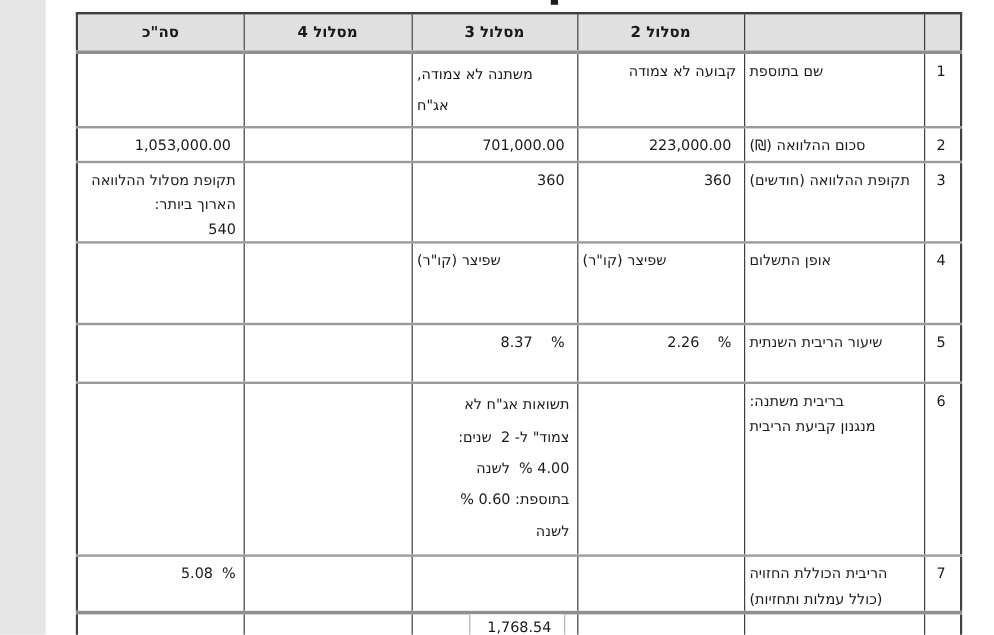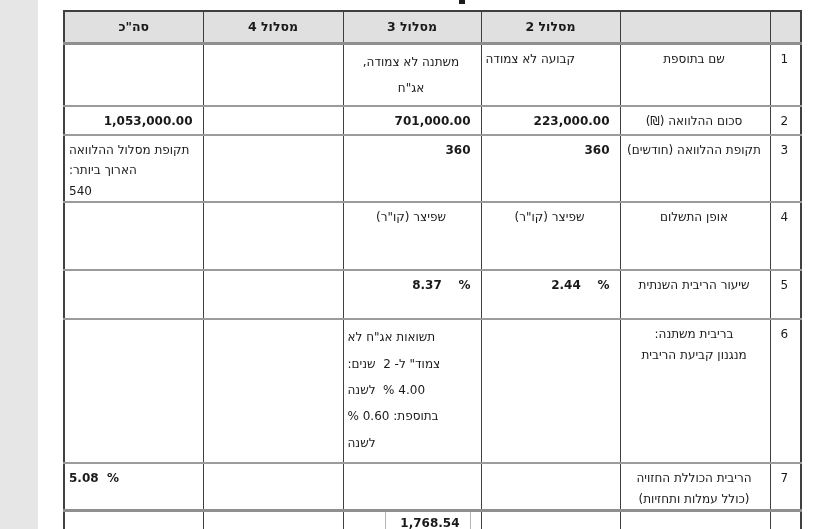--- a/index.html
+++ b/index.html
@@ -37,24 +37,24 @@
     background:#e0e0e0;
     border-bottom:3px solid #8f8f8f;
     font-weight:bold; font-size:12.5px;
     text-align:center; vertical-align:middle;
     padding:2px 2px;
   }
   tr.last-full-row { border-bottom:3px solid #8f8f8f; }
   .txt { white-space:pre-wrap; line-height:1.7; }
   .lh-tall { line-height:2.2; }
   .c-num  { text-align:center; }
-  .c-label{ text-align:center;margin-top:27px; }
+  .c-label{ text-align:left;margin-top:27px; }
   .c-val  { text-align:right; padding-left:4px; padding-right:10px; }
-  .c-center { text-align:left; }
-  .ltr { direction:ltr;font-weight:bold; }
+  .c-center { text-align:right; }
+  .ltr { direction:ltr; }
   .field-box {
     display:inline-block; background:#ffffff;
     border:1px solid #b5b5b5;
     padding:3px 10px 3px 14px;
     margin-top:-7px;
     line-height:1.5;
   }
   
   tr.rh-header { height:32px; }
   tr.rh-1 { height:63px; }
@@ -193,21 +193,21 @@
     </tr>
 
     <tr class="body-row rh-5">
       <td class="c-num">
             <div class="txt">5</div>
           </td>
       <td class="c-label">
             <div class="txt">שיעור הריבית השנתית</div>
           </td>
       <td class="c-val ltr">
-            <div class="txt">2.44    %</div>
+            <div class="txt">2.26    %</div>
           </td>
       <td class="c-val ltr">
             <div class="txt">8.37    %</div>
           </td>
       <td>
             <div class="txt"></div>
           </td>
       <td>
             <div class="txt"></div>
           </td>

